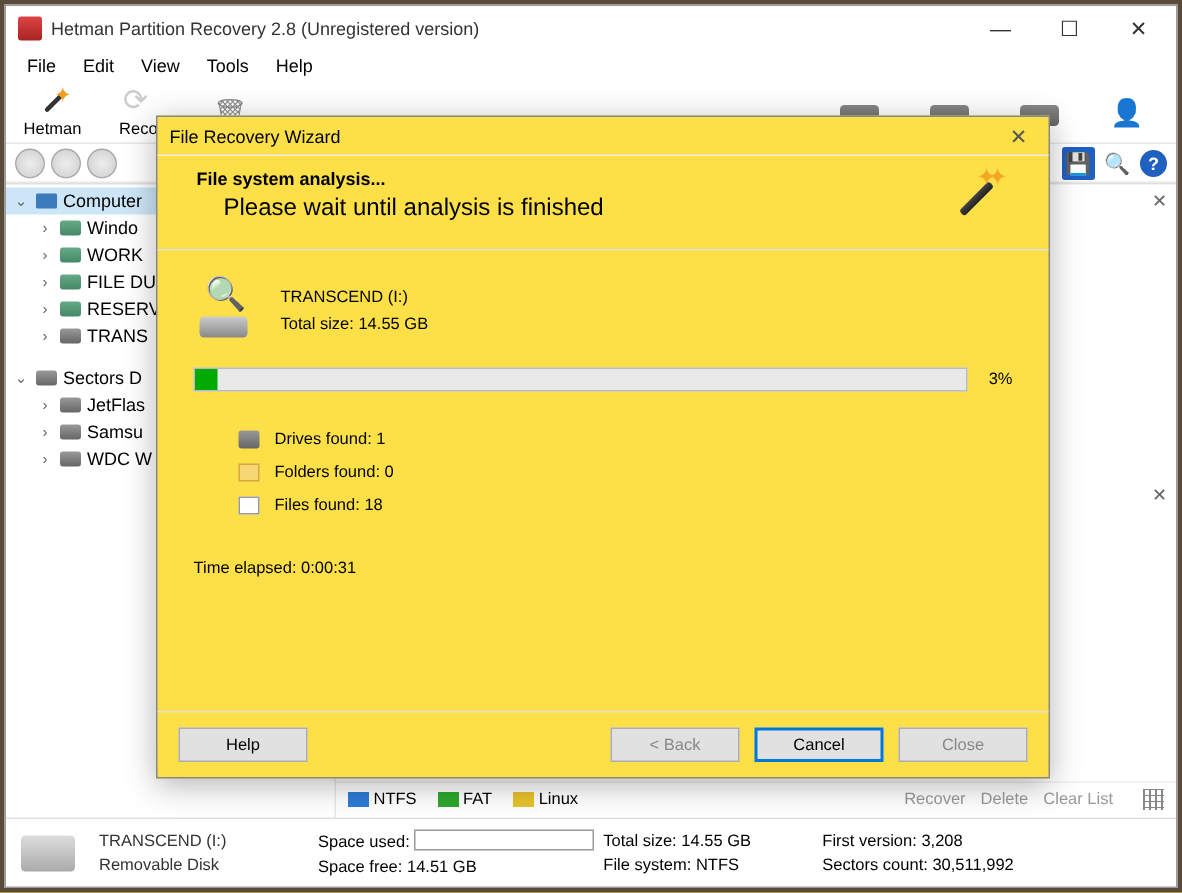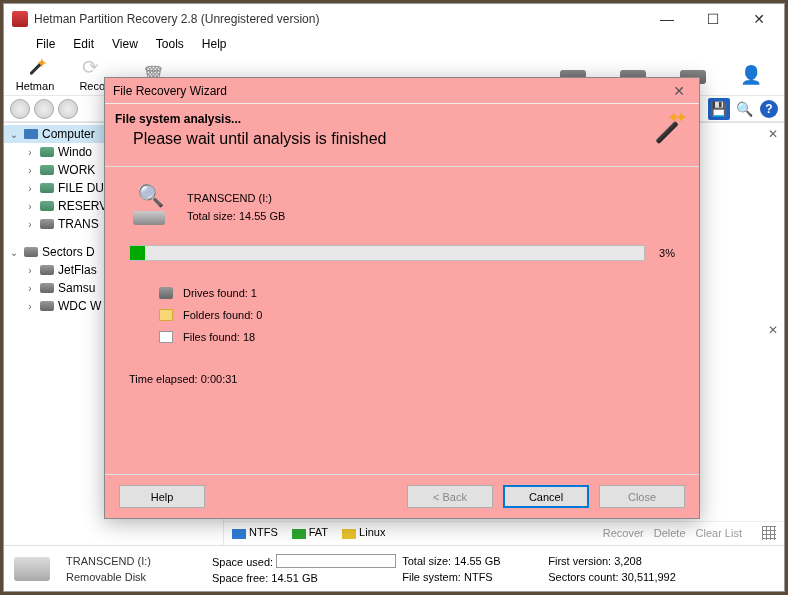--- a/index.html
+++ b/index.html
@@ -3,21 +3,21 @@
 <meta charset="utf-8">
 <style>
 * { box-sizing: border-box; margin: 0; padding: 0; font-family: "Segoe UI", Tahoma, sans-serif; }
 body { background: #5a4a3a; width: 788px; height: 595px; overflow: hidden; position: relative; }
 .window { position: absolute; left: 3px; top: 3px; width: 782px; height: 589px; background: #fff; border: 1px solid #999; display: flex; flex-direction: column; }
 .titlebar { height: 30px; display: flex; align-items: center; padding: 0 2px 0 8px; background: #fff; }
 .titlebar .icon { width: 16px; height: 16px; background: linear-gradient(#d44,#a22); margin-right: 6px; border-radius: 2px; }
 .titlebar .title { font-size: 12px; color: #333; flex: 1; }
 .titlebar .btns { display: flex; }
 .titlebar .btns div { width: 46px; height: 30px; display: flex; align-items: center; justify-content: center; color: #333; font-size: 14px; }
-.menubar { height: 20px; display: flex; align-items: center; padding: 0 24px; font-size: 12px; gap: 2px; }
+.menubar { height: 20px; display: flex; align-items: center; padding: 0 6px; font-size: 12px; gap: 2px; }
 .menubar span { padding: 2px 8px; cursor: default; }
 .toolbar1 { height: 42px; display: flex; align-items: center; padding: 0 6px; gap: 10px; border-bottom: 1px solid #e8e8e8; }
 .tbitem { display: flex; flex-direction: column; align-items: center; font-size: 11px; gap: 1px; width: 50px; }
 .tbicon { width: 26px; height: 22px; }
 .wand { position: relative; }
 .wand::before { content: ""; position: absolute; width: 16px; height: 3px; background: #333; transform: rotate(-45deg); left: 6px; top: 10px; border-radius: 2px; }
 .wand::after { content: "✦"; position: absolute; left: 14px; top: -2px; color: #f0a020; font-size: 14px; }
 .arrows { font-size: 20px; color: #ccc; line-height: 20px; }
 .trash::before { content: "🗑"; font-size: 18px; color: #888; }
 .hdd { background: linear-gradient(#888,#666); border-radius: 3px; width: 26px; height: 14px; margin-top: 4px; }
@@ -44,24 +44,24 @@
 .legend { position: absolute; bottom: 2px; left: 0; right: 0; height: 22px; display: flex; align-items: center; font-size: 11px; gap: 14px; padding: 0 8px; border-top: 1px solid #eee; }
 .legend .sw { width: 14px; height: 10px; display: inline-block; margin-right: 3px; vertical-align: middle; }
 .legend .act { color: #999; margin-left: auto; display: flex; gap: 10px; }
 .gridic { width: 14px; height: 14px; background: repeating-linear-gradient(#888 0 1px, transparent 1px 4px), repeating-linear-gradient(90deg,#888 0 1px, transparent 1px 4px); margin-left: 6px; }
 .status { height: 46px; border-top: 1px solid #e0e0e0; display: flex; align-items: center; padding: 0 10px; font-size: 11px; gap: 6px; }
 .status .hddic { width: 36px; height: 24px; background: linear-gradient(#ddd,#aaa); border-radius: 3px; margin-right: 10px; }
 .status .col { display: flex; flex-direction: column; gap: 4px; min-width: 140px; }
 .status .lbl { color: #333; }
 .status input { width: 120px; height: 14px; border: 1px solid #999; }
 
-.dialog { position: absolute; left: 104px; top: 77px; width: 596px; height: 442px; background: #fca5a5; border: 1px solid #888; box-shadow: 0 4px 20px rgba(0,0,0,0.3); display: flex; flex-direction: column; }
+.dialog { position: absolute; left: 104px; top: 77px; width: 596px; height: 442px; background: #fde047; border: 1px solid #888; box-shadow: 0 4px 20px rgba(0,0,0,0.3); display: flex; flex-direction: column; }
 .dlgh { height: 26px; display: flex; align-items: center; padding: 0 8px; font-size: 12px; border-bottom: 1px solid #eee; }
 .dlgh .x { margin-left: auto; font-size: 14px; color: #555; width: 24px; text-align: center; }
-.dlghdr { padding: 8px 10px 14px; border-bottom: 1px solid #e0e0e0; display: flex; }
+.dlghdr { padding: 8px 26px 14px; border-bottom: 1px solid #e0e0e0; display: flex; }
 .dlghdr .txt { flex: 1; }
 .dlghdr h3 { font-size: 12px; font-weight: bold; margin-bottom: 4px; }
 .dlghdr p { font-size: 16px; padding-left: 18px; }
 .dlghdr .bigwand { width: 44px; height: 40px; position: relative; }
 .dlghdr .bigwand::before { content:""; position:absolute; width: 28px; height: 5px; background: linear-gradient(#444,#222); transform: rotate(-45deg); left: 8px; top: 18px; border-radius: 2px; }
 .dlghdr .bigwand::after { content:"✦✦"; position:absolute; color:#f5a623; left: 22px; top: -4px; font-size: 16px; letter-spacing: -6px; }
 .dlgbody { flex: 1; padding: 22px 24px 10px; font-size: 11px; }
 .dlgbody .drvrow { display: flex; align-items: center; gap: 14px; margin-bottom: 20px; }
 .dlgbody .mag { width: 44px; height: 36px; position: relative; }
 .dlgbody .mag::before { content:""; position:absolute; width:32px; height:14px; background:linear-gradient(#ccc,#888); border-radius:3px; bottom:0; left:4px; }

